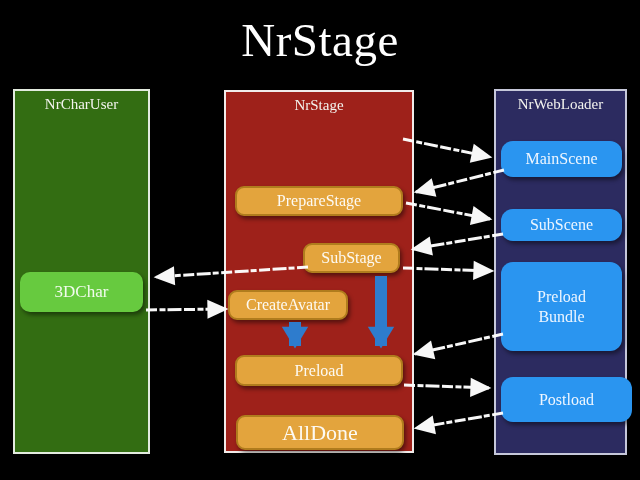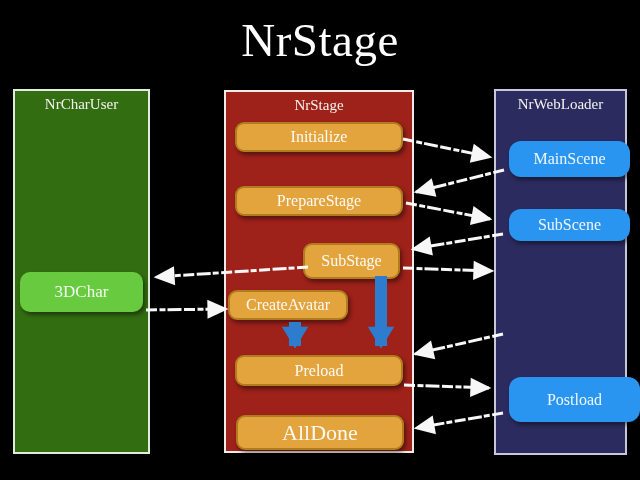--- a/index.html
+++ b/index.html
@@ -25,26 +25,26 @@
     position:absolute;box-sizing:border-box;display:flex;align-items:center;justify-content:center;
     text-align:center;color:#fdfaf3;box-shadow:2px 3px 4px rgba(0,0,0,.45);
   }
   
   .node-green{background:#67ca3f;border-radius:10px;font-size:17px;color:#f2fbee;}
   #node-3dchar{left:5px;top:181px;width:123px;height:40px;text-align:right;}
   
   .node-orange{background:#e3a43d;border:2px solid #b07c1d;border-radius:9px;font-size:16px;}
   #node-initialize{left:9px;top:30px;width:168px;height:30px;}
   #node-preparestage{left:9px;top:94px;width:168px;height:30px;}
-  #node-substage{left:77px;top:151px;width:97px;height:36px;}
+  #node-substage{left:77px;top:151px;width:97px;height:30px;}
   #node-createavatar{left:2px;top:198px;width:120px;height:30px;}
   #node-standby{left:9px;top:263px;width:168px;height:31px;}
   #node-alldone{left:10px;top:323px;width:168px;height:35px;font-size:22px;}
   
-  .node-blue{background:#2a95f0;border-radius:12px;font-size:16px;color:#eef6ff;line-height:1.25;margin-left:8px;}
+  .node-blue{background:#2a95f0;border-radius:12px;font-size:16px;color:#eef6ff;line-height:1.25;}
   #node-mainscene{left:5px;top:50px;width:121px;height:36px;}
   #node-subscene{left:5px;top:118px;width:121px;height:32px;}
   #node-preloadbundle{left:5px;top:171px;width:121px;height:89px;padding:0 18px;}
   #node-postload{left:5px;top:286px;width:131px;height:45px;}
   #arrow-layer{position:absolute;left:0;top:0;width:640px;height:480px;pointer-events:none;}
   .sketch{stroke:#fff;stroke-width:3;fill:none;stroke-dasharray:11 2.5 6 2 14 2.5;opacity:.97;}
   .flowblue{stroke:#2e7ccd;stroke-width:12;fill:none;}
 </style>
 </head>
 <body>
@@ -53,32 +53,32 @@
 
   <div id="slide-title">NrStage</div>
 
   <div class="panel" id="panel-charuser">
     <div class="panel-header">NrCharUser</div>
     <div class="node node-green" id="node-3dchar">3DChar</div>
   </div>
 
   <div class="panel" id="panel-stage">
     <div class="panel-header">NrStage</div>
-    <div class="node node-orange" id="node-initialize">Initialize</div>
     <div class="node node-orange" id="node-preparestage">PrepareStage</div>
     <div class="node node-orange" id="node-substage">SubStage</div>
     <div class="node node-orange" id="node-createavatar">CreateAvatar</div>
     <div class="node node-orange" id="node-standby">Preload</div>
     <div class="node node-orange" id="node-alldone">AllDone</div>
   </div>
 
   <div class="panel" id="panel-webloader">
     <div class="panel-header">NrWebLoader</div>
     <div class="node node-blue" id="node-mainscene">MainScene</div>
     <div class="node node-blue" id="node-subscene">SubScene</div>
+    <div class="node node-blue" id="node-preloadbundle">Preload Bundle</div>
     <div class="node node-blue" id="node-postload">Postload</div>
   </div>
 
   <svg id="arrow-layer" viewBox="0 0 640 480" xmlns="http://www.w3.org/2000/svg">
     <defs>
       <marker id="head-white" markerWidth="7.4" markerHeight="6.8" refX="6.2" refY="3.2" orient="auto" markerUnits="strokeWidth" overflow="visible">
         <path d="M0,0 L7,3.2 L0,6.4 Z" fill="#ffffff"></path>
       </marker>
       <marker id="head-blue" markerWidth="2.2" markerHeight="2.4" refX="1.6" refY="1.1" orient="auto" markerUnits="strokeWidth" overflow="visible">
         <path d="M0,0 L1.8,1.1 L0,2.2 Z" fill="#2e7ccd"></path>

